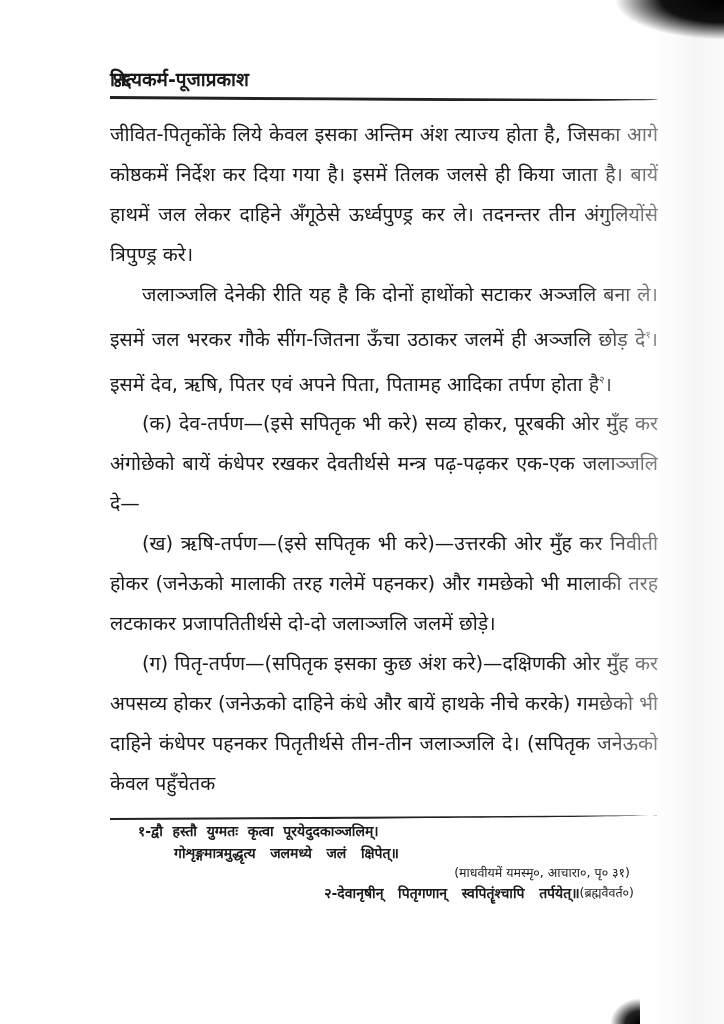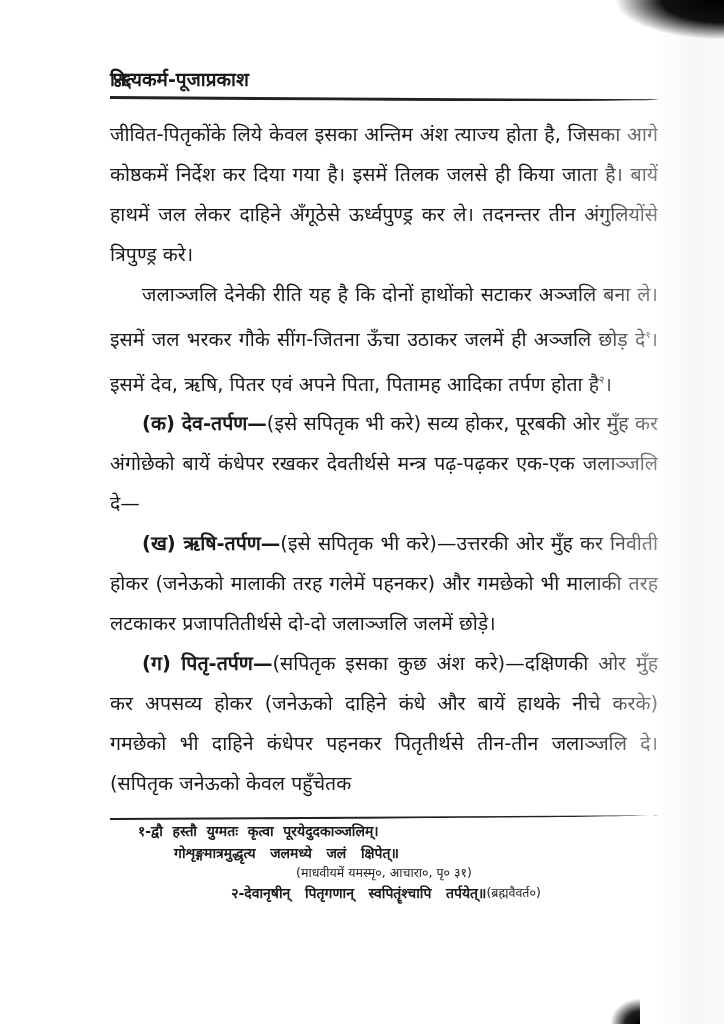--- a/index.html
+++ b/index.html
@@ -38,43 +38,43 @@
     height:3px; background:#222; margin-top:2px;
     border-radius:0 0 60% 0 / 0 0 100% 0;
     transform:rotate(0.35deg); transform-origin:left;
   }
   .body-text {
     margin-top:16px; font-size:19.5px; line-height:40px;
     text-align:justify; text-align-last:left;
   }
   .body-text p { margin:0; }
   .indent { text-indent:32px; }
-  .bold { font-weight:bold; }
+  .bold { font-weight:normal; }
   .mantra { font-weight:bold; font-size:20px; }
   .fade-right {
     -webkit-mask-image:linear-gradient(to right, #000 85%, rgba(0,0,0,0.55) 100%);
     mask-image:linear-gradient(to right, #000 85%, rgba(0,0,0,0.55) 100%);
   }
   sup { font-size:10px; }
   .rule-bottom {
     margin-top:14px; height:2px; background:#222;
     border-radius:0 0 80% 0 / 0 0 100% 0;
     transform:rotate(-0.3deg); transform-origin:left;
   }
   .footnotes {
     font-size:14px; font-weight:bold; line-height:22px;
     padding-left:28px;
   }
   .fn-line { white-space:pre; }
   .fn-indent { padding-left:36px; }
   .fn-source {
-    font-weight:normal; font-size:12.5px; text-align:center; padding-right:28px;
+    font-weight:normal; font-size:12.5px; text-align:right; padding-right:28px;
     line-height:18px;
   }
-  .fn-row { display:flex; justify-content:center; padding-right:24px; }
+  .fn-row { display:flex; justify-content:flex-end; padding-right:24px; }
   .fn-src-inline { font-weight:normal; font-size:12.5px; }
 </style>
 </head>
 <body>
 
 <div class="right-edge"></div>
 <div class="corner-shadow"></div>
 <div class="bottom-corner"></div>
 
 <div class="page">

